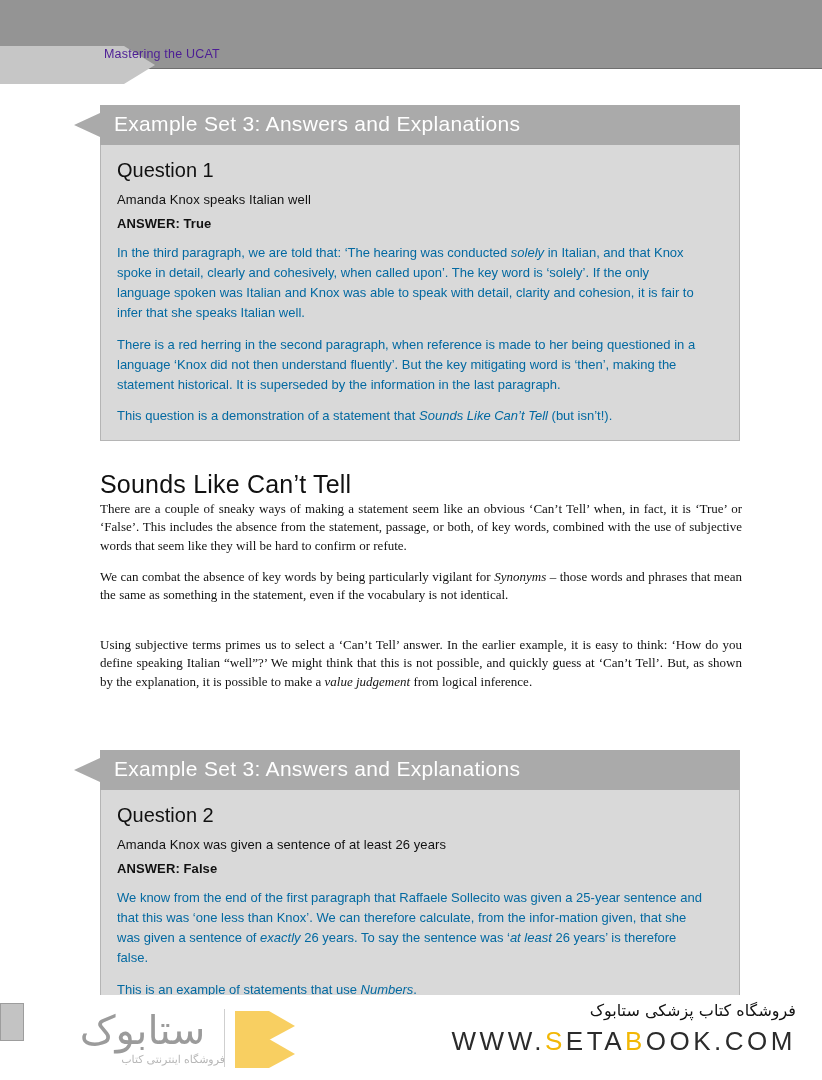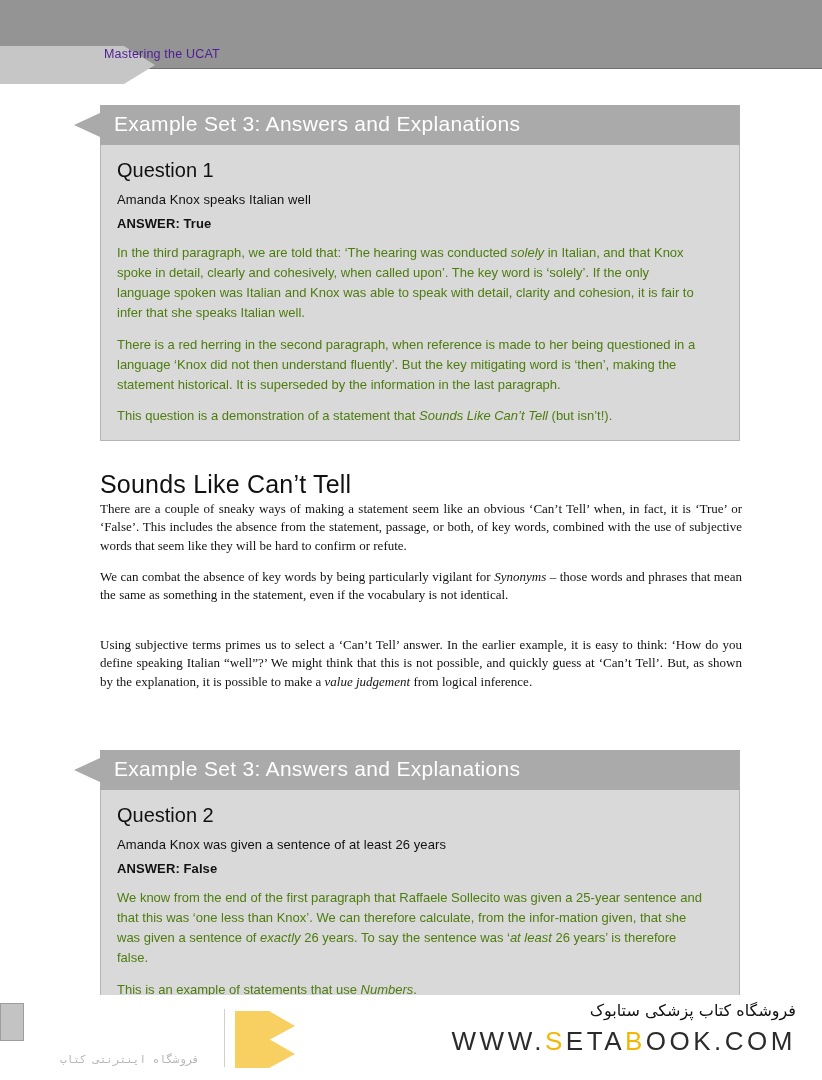--- a/index.html
+++ b/index.html
@@ -93,21 +93,21 @@
   .q-answer {
     font-size: 13px;
     font-weight: bold;
     color: #111111;
     margin: 0 0 12px 0;
     letter-spacing: 0.1px;
   }
   .q-para {
     font-size: 13px;
     line-height: 1.55;
-    color: #4d7c0f;
+    color: #0369a1;
     margin: 0 0 11px 0;
   }
   .q-para:last-child { margin-bottom: 0; }
   .q-para i { font-style: italic; }
 
   
   .section-heading {
     position: absolute;
     left: 100px;
     width: 640px;
@@ -174,25 +174,25 @@
     color: #9b9b9b;
     direction: rtl;
     font-family: "DejaVu Sans", sans-serif;
     white-space: nowrap;
   }
   .logo-sub {
     position: absolute;
     left: 12px;
     top: 50px;
     width: 165px;
-    text-align: left;
+    text-align: right;
     font-size: 11px;
     color: #b7b7b7;
     direction: rtl;
-    font-family: Liberation Mono, monospace;
+    font-family: Liberation Sans, sans-serif;
     white-space: nowrap;
   }
   .logo-divider {
     position: absolute;
     left: 176px;
     top: 6px;
     width: 1px;
     height: 58px;
     background: #cfcfcf;
   }
@@ -262,20 +262,21 @@
         <p class="q-para"><span>We know from the end of the first paragraph that Raffaele Sollecito was given a 25-year sentence and that this was ‘one less than Knox’. We can therefore calculate, from the infor-mation given, that she was given a sentence of </span><i>exactly</i><span> 26 years. To say the sentence was ‘</span><i>at least</i><span> 26 years’ is therefore false.</span></p>
         <p class="q-para"><span>This is an example of statements that use </span><i>Numbers</i><span>.</span></p>
       </div>
   </div>
 </div>
 
 <div class="footer">
   <div class="footer-corner"></div>
 
   <div class="logo-wrap">
+    <div class="logo-word">ستابوک</div>
     <div class="logo-sub">فروشگاه اینترنتی کتاب</div>
     <div class="logo-divider"></div>
     <svg class="logo-chevrons" viewBox="0 0 70 62">
       <polygon points="2,2 36,2 62,17 36,31 2,31" fill="#f8cf61"></polygon>
       <polygon points="2,30 36,30 62,45 36,59 2,59" fill="#f8cf61"></polygon>
       <polygon points="2,10 30,10 50,20 30,30 2,30" fill="#ffffff" opacity="0"></polygon>
     </svg>
   </div>
 
   <div class="footer-right">

